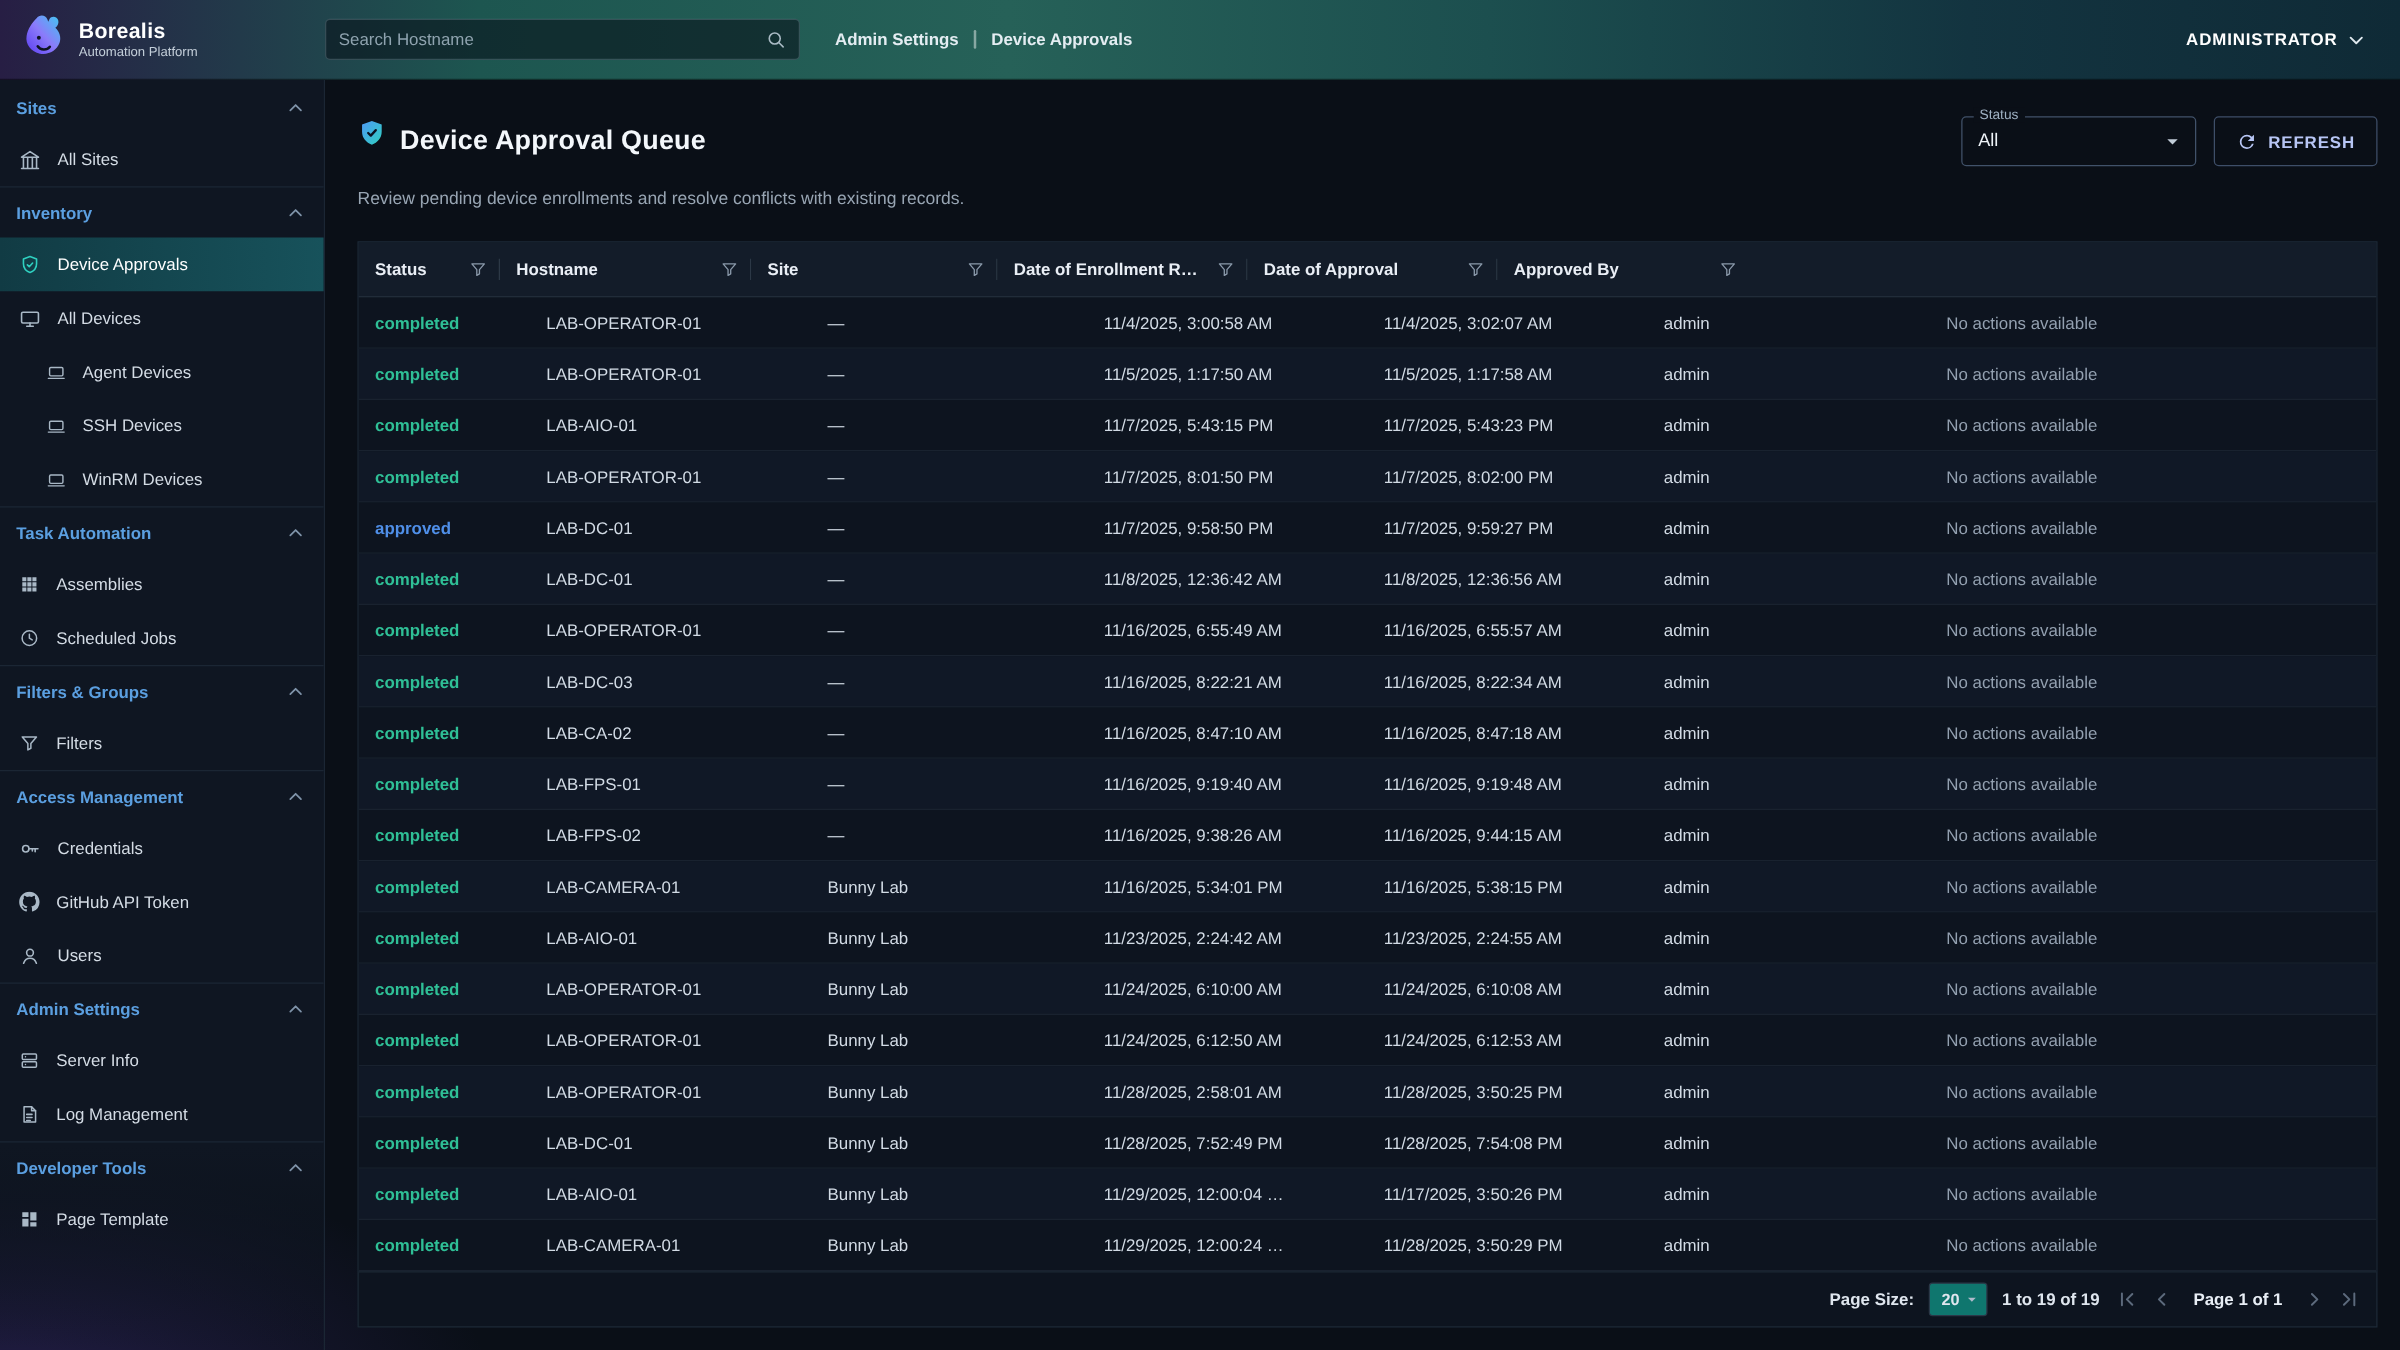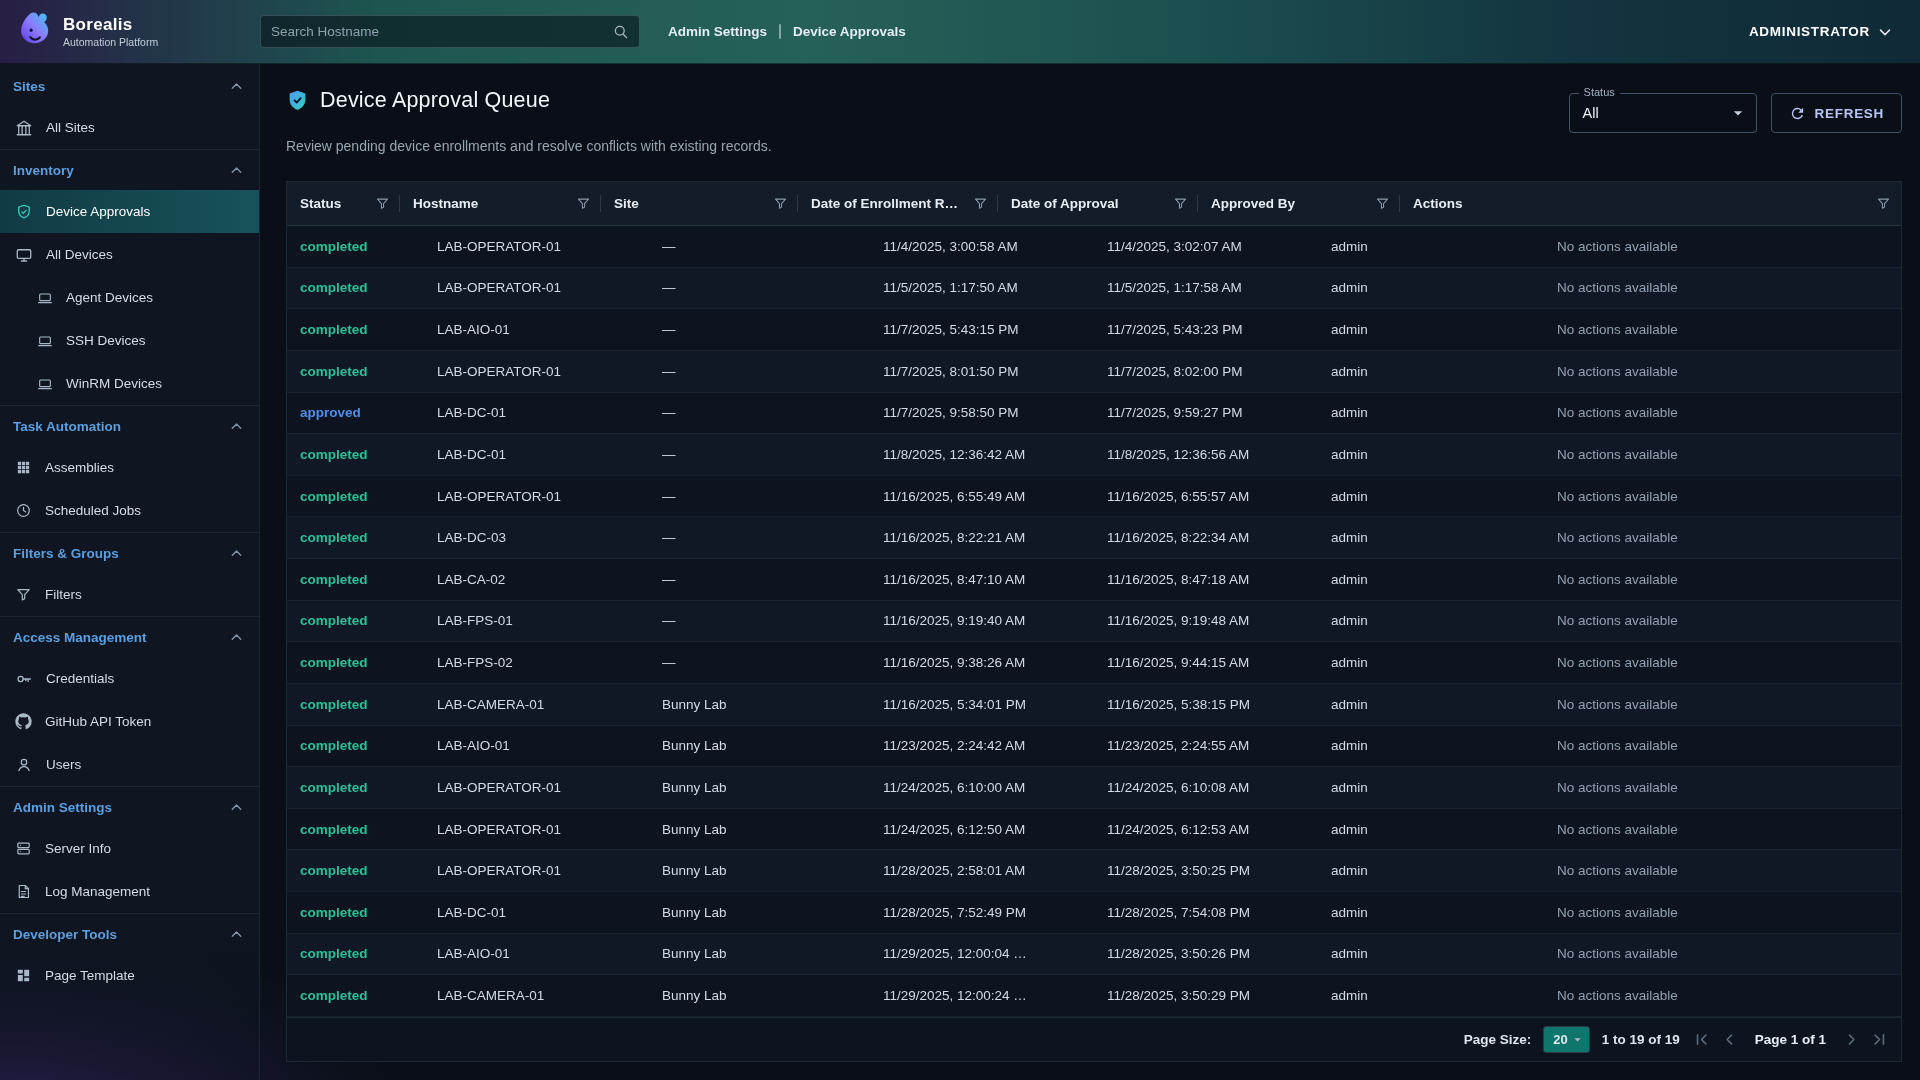--- a/index.html
+++ b/index.html
@@ -37,21 +37,21 @@
   .side-item{height:43px;display:flex;align-items:center;gap:13px;padding:0 10px 0 15px;font-size:13.5px;color:#d4dce5;cursor:pointer;}
   .side-item .icon{color:#a9b8c6;}
   .side-item.indent{padding-left:37px;}
   .side-item.selected{background:linear-gradient(90deg,#113b44 0%,#17525b 100%);color:#ffffff;}
   .side-item.selected .icon{color:#2fd0c0;}
 
   
   .main{flex:1;min-width:0;display:flex;flex-direction:column;padding:24px 18px 18px 26px;}
   .page-head{display:flex;justify-content:space-between;align-items:flex-start;}
   .title-row{display:flex;align-items:center;gap:11px;}
-  .page-title{font-size:21.5px;font-weight:400;color:#f3f7fb;letter-spacing:.2px;}
+  .page-title{font-size:21.5px;font-weight:700;color:#f3f7fb;letter-spacing:.2px;margin-top:12px;}
   .page-subtitle{margin-top:25px;font-size:14px;color:#98a5b3;}
   .page-head-right{display:flex;align-items:flex-start;gap:14px;margin-top:5px;}
   .status-select{position:relative;width:188px;height:40px;border:1px solid #41526a;border-radius:4px;display:flex;align-items:center;justify-content:space-between;padding:0 8px 0 13px;cursor:pointer;}
   .float-label{position:absolute;top:-8px;left:9px;padding:0 5px;background:#0a0f17;font-size:11px;color:#9fb1c3;}
   .select-value{font-size:14.5px;color:#eef3f8;}
   .status-select .icon{color:#c2cdd9;}
   .refresh-btn{display:flex;align-items:center;gap:9px;height:40px;padding:0 17px;background:transparent;border:1px solid #3e4e68;border-radius:4px;color:#b7c5f4;font-size:13.5px;font-weight:600;letter-spacing:.7px;font-family:inherit;cursor:pointer;}
 
   
   .table-card{--cols:113px 201px 197px 200px 200px 202px 1fr;margin-top:27px;flex:1;min-height:0;display:flex;flex-direction:column;background:#0d141f;border:1px solid #1d2936;}
@@ -420,28 +420,20 @@
               </span>
             </div>
             <div class="th">
               <span class="th-label">Approved By</span>
               <span class="icon th-filter">
                 <svg viewBox="0 0 24 24" width="17" height="17" fill="none" stroke="currentColor" stroke-width="1.7" stroke-linejoin="round">
                   <path d="M4 5h16l-6.3 7.3v5.5l-3.4 1.9v-7.4L4 5z"></path>
                 </svg>
               </span>
             </div>
-            <div class="th">
-              <span class="th-label">Actions</span>
-              <span class="icon th-filter">
-                <svg viewBox="0 0 24 24" width="17" height="17" fill="none" stroke="currentColor" stroke-width="1.7" stroke-linejoin="round">
-                  <path d="M4 5h16l-6.3 7.3v5.5l-3.4 1.9v-7.4L4 5z"></path>
-                </svg>
-              </span>
-            </div>
           </div>
         <div class="tbody" id="tbody">
             <div class="tr">
               <div class="td td-status" style="color: rgb(47, 191, 150);">completed</div>
               <div class="td td-hostname">LAB-OPERATOR-01</div>
               <div class="td td-site">—</div>
               <div class="td td-enrolled">11/4/2025, 3:00:58 AM</div>
               <div class="td td-approved">11/4/2025, 3:02:07 AM</div>
               <div class="td td-approved_by">admin</div>
               <div class="td td-actions">No actions available</div>
@@ -588,21 +580,21 @@
               <div class="td td-enrolled">11/28/2025, 7:52:49 PM</div>
               <div class="td td-approved">11/28/2025, 7:54:08 PM</div>
               <div class="td td-approved_by">admin</div>
               <div class="td td-actions">No actions available</div>
             </div>
             <div class="tr">
               <div class="td td-status" style="color: rgb(47, 191, 150);">completed</div>
               <div class="td td-hostname">LAB-AIO-01</div>
               <div class="td td-site">Bunny Lab</div>
               <div class="td td-enrolled">11/29/2025, 12:00:04 …</div>
-              <div class="td td-approved">11/28/2025, 3:50:26 PM</div>
+              <div class="td td-approved">11/17/2025, 3:50:26 PM</div>
               <div class="td td-approved_by">admin</div>
               <div class="td td-actions">No actions available</div>
             </div>
             <div class="tr">
               <div class="td td-status" style="color: rgb(47, 191, 150);">completed</div>
               <div class="td td-hostname">LAB-CAMERA-01</div>
               <div class="td td-site">Bunny Lab</div>
               <div class="td td-enrolled">11/29/2025, 12:00:24 …</div>
               <div class="td td-approved">11/28/2025, 3:50:29 PM</div>
               <div class="td td-approved_by">admin</div>

